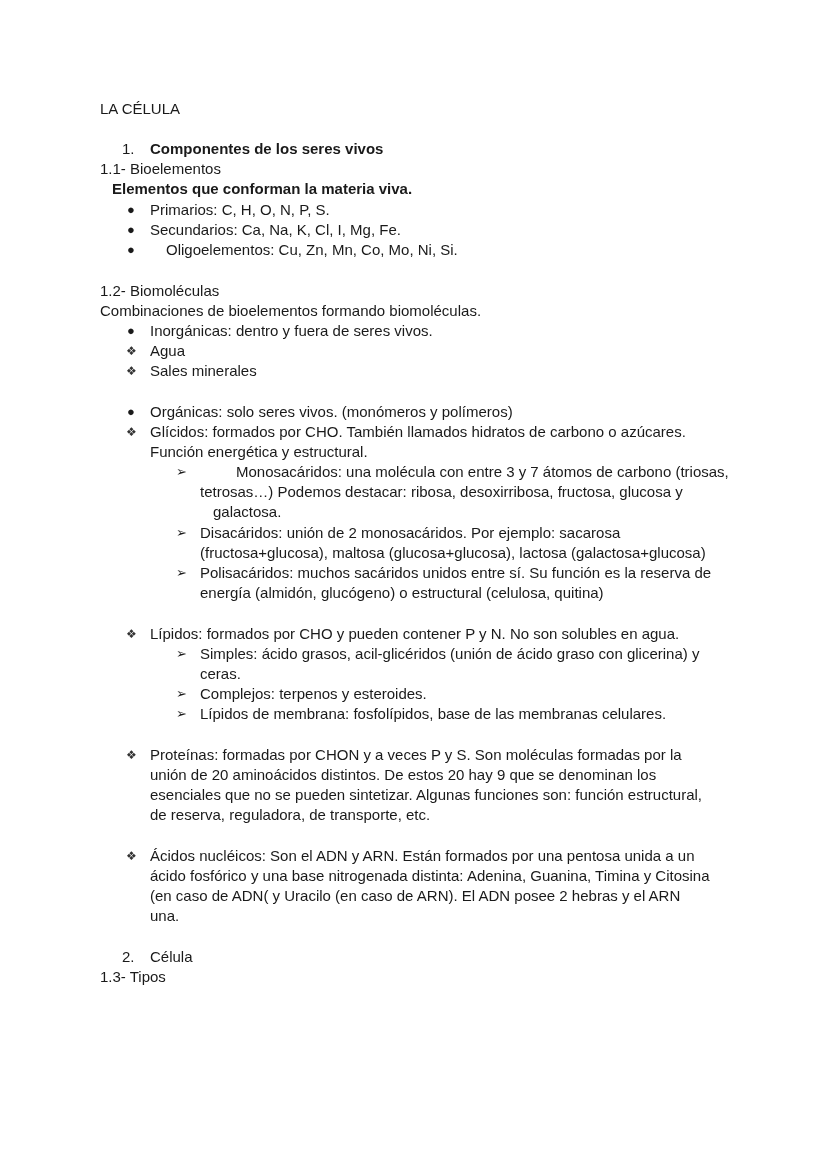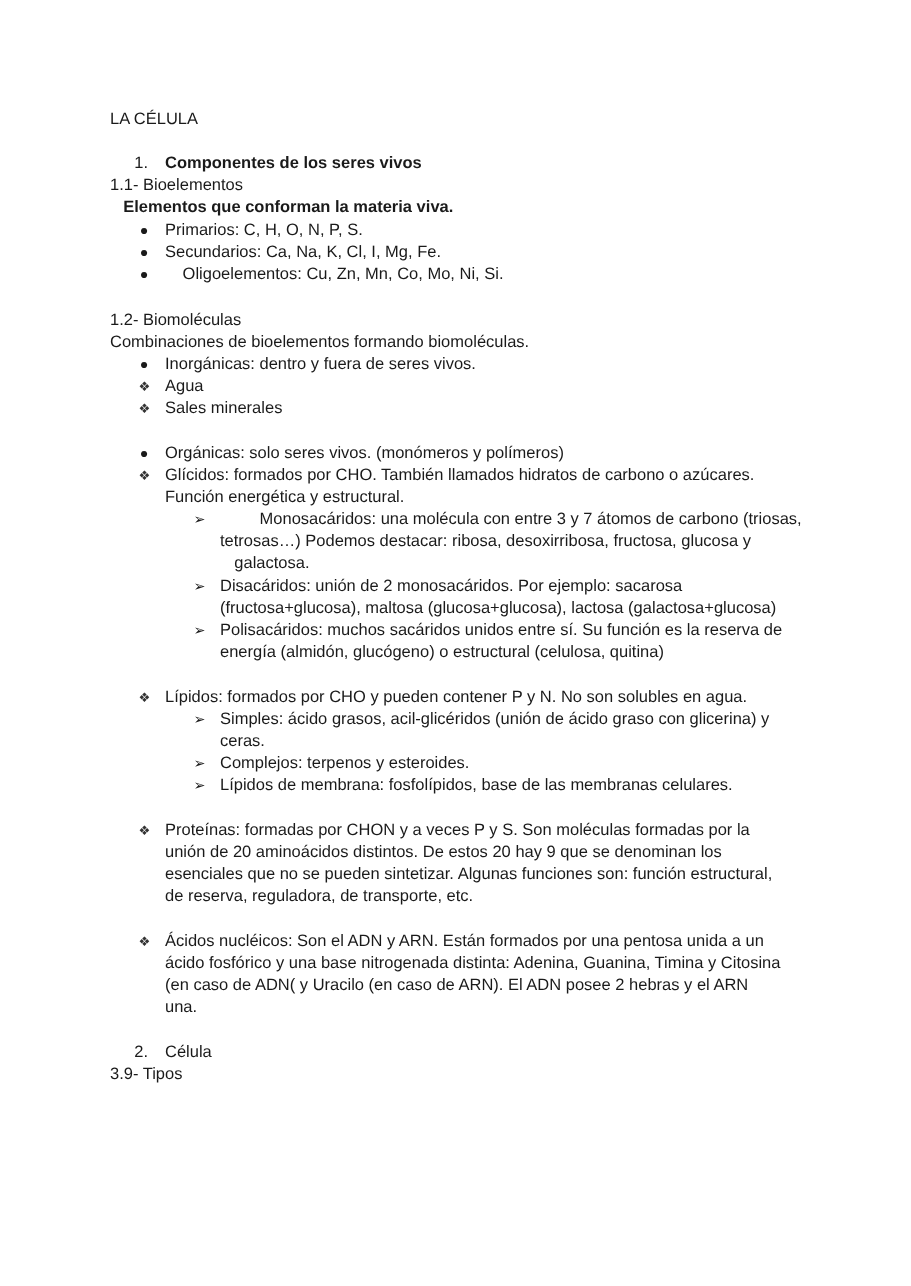--- a/index.html
+++ b/index.html
@@ -78,14 +78,14 @@
   <div class="line" style="left:150px;top:805px;">de reserva, reguladora, de transporte, etc.</div>
 
   <div class="marker diamond" style="left:126px;top:846px;">❖</div>
   <div class="line" style="left:150px;top:846px;">Ácidos nucléicos: Son el ADN y ARN. Están formados por una pentosa unida a un</div>
   <div class="line" style="left:150px;top:866px;">ácido fosfórico y una base nitrogenada distinta: Adenina, Guanina, Timina y Citosina</div>
   <div class="line" style="left:150px;top:886px;">(en caso de ADN( y Uracilo (en caso de ARN). El ADN posee 2 hebras y el ARN</div>
   <div class="line" style="left:150px;top:906px;">una.</div>
 
   <div class="marker" style="left:122px;top:947px;">2.</div>
   <div class="line" style="left:150px;top:947px;">Célula</div>
-  <div class="line" style="left:100px;top:967px;">3.9- Tipos</div>
+  <div class="line" style="left:100px;top:967px;">1.3- Tipos</div>
 </div>
 
 </body></html>

